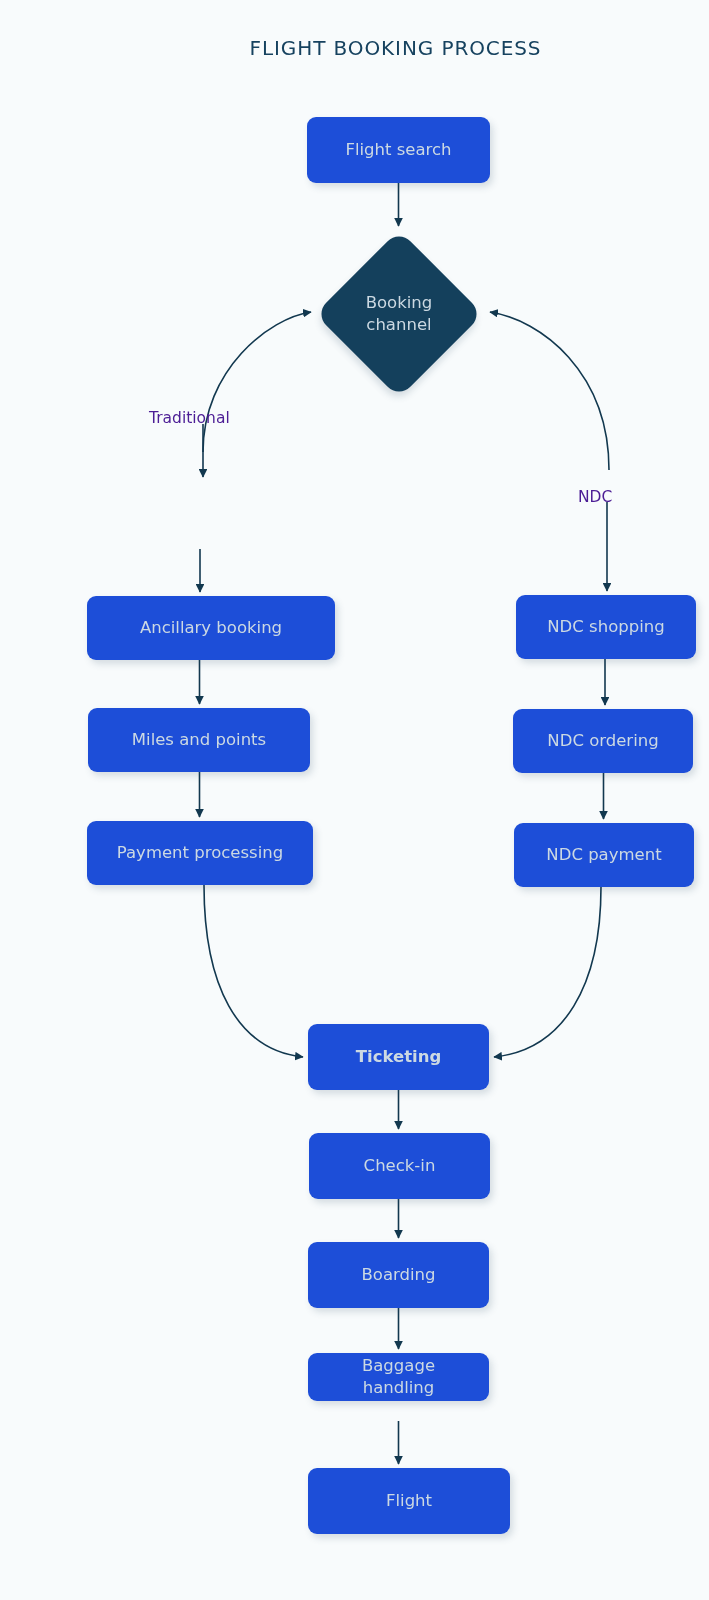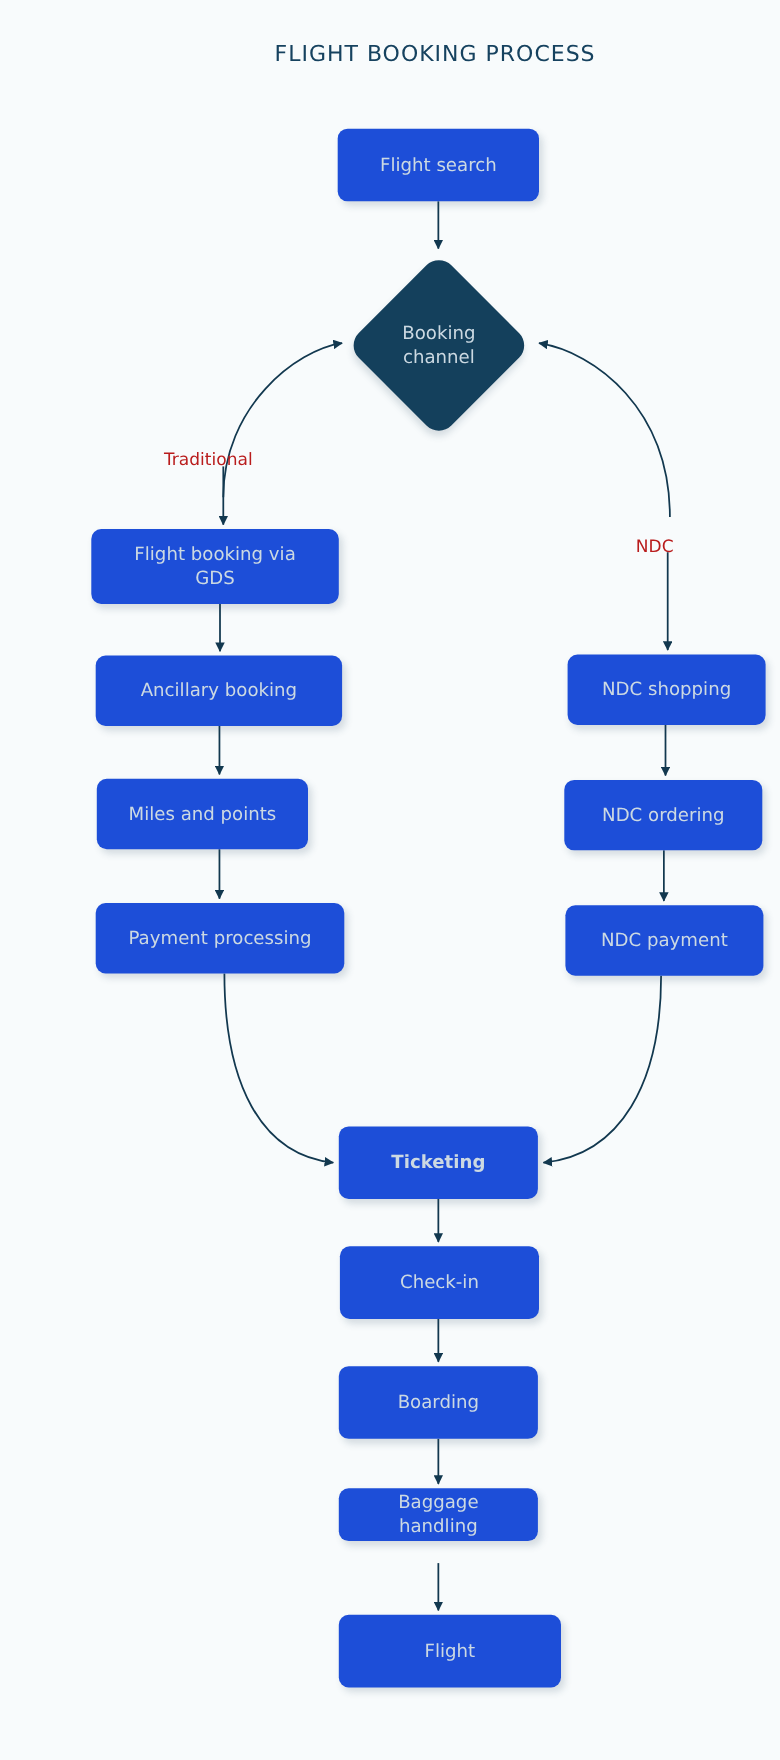--- a/index.html
+++ b/index.html
@@ -80,21 +80,21 @@
     position: relative;
     z-index: 2;
     color: #ccd9e2;
     font-size: 16.5px;
     line-height: 1.32;
     text-align: center;
     white-space: pre-line;
   }
   .edge-label {
     position: absolute;
-    color: #b91c1c;
+    color: #4c1d95;
     font-size: 15.5px;
     white-space: nowrap;
     font-family: "DejaVu Sans", sans-serif;
   }
 </style>
 </head>
 <body>
 
 <div id="chart-root">
 
@@ -138,30 +138,26 @@
   <div class="node" style="left:266px;top:117px;width:183px;height:66px;">
     <span class="node-label">Flight search</span>
   </div>
 
   <div class="decision-wrap" style="left:274px;top:230px;width:168px;height:168px;">
     <div class="decision-shape" style="width:119px;height:119px;"></div>
     <span class="decision-label">Booking
 channel</span>
   </div>
 
-  <div class="node" style="left:42px;top:481px;width:225px;height:68px;">
-    <span class="node-label">Flight booking via
-GDS</span>
-  </div>
-
-  <div class="node" style="left:46px;top:596px;width:224px;height:64px;">
+
+  <div class="node" style="left:46px;top:596px;width:248px;height:64px;">
     <span class="node-label">Ancillary booking</span>
   </div>
 
-  <div class="node" style="left:47px;top:708px;width:192px;height:64px;">
+  <div class="node" style="left:47px;top:708px;width:222px;height:64px;">
     <span class="node-label">Miles and points</span>
   </div>
 
   <div class="node" style="left:475px;top:595px;width:180px;height:64px;">
     <span class="node-label">NDC shopping</span>
   </div>
 
   <div class="node" style="left:46px;top:821px;width:226px;height:64px;">
     <span class="node-label">Payment processing</span>
   </div>

